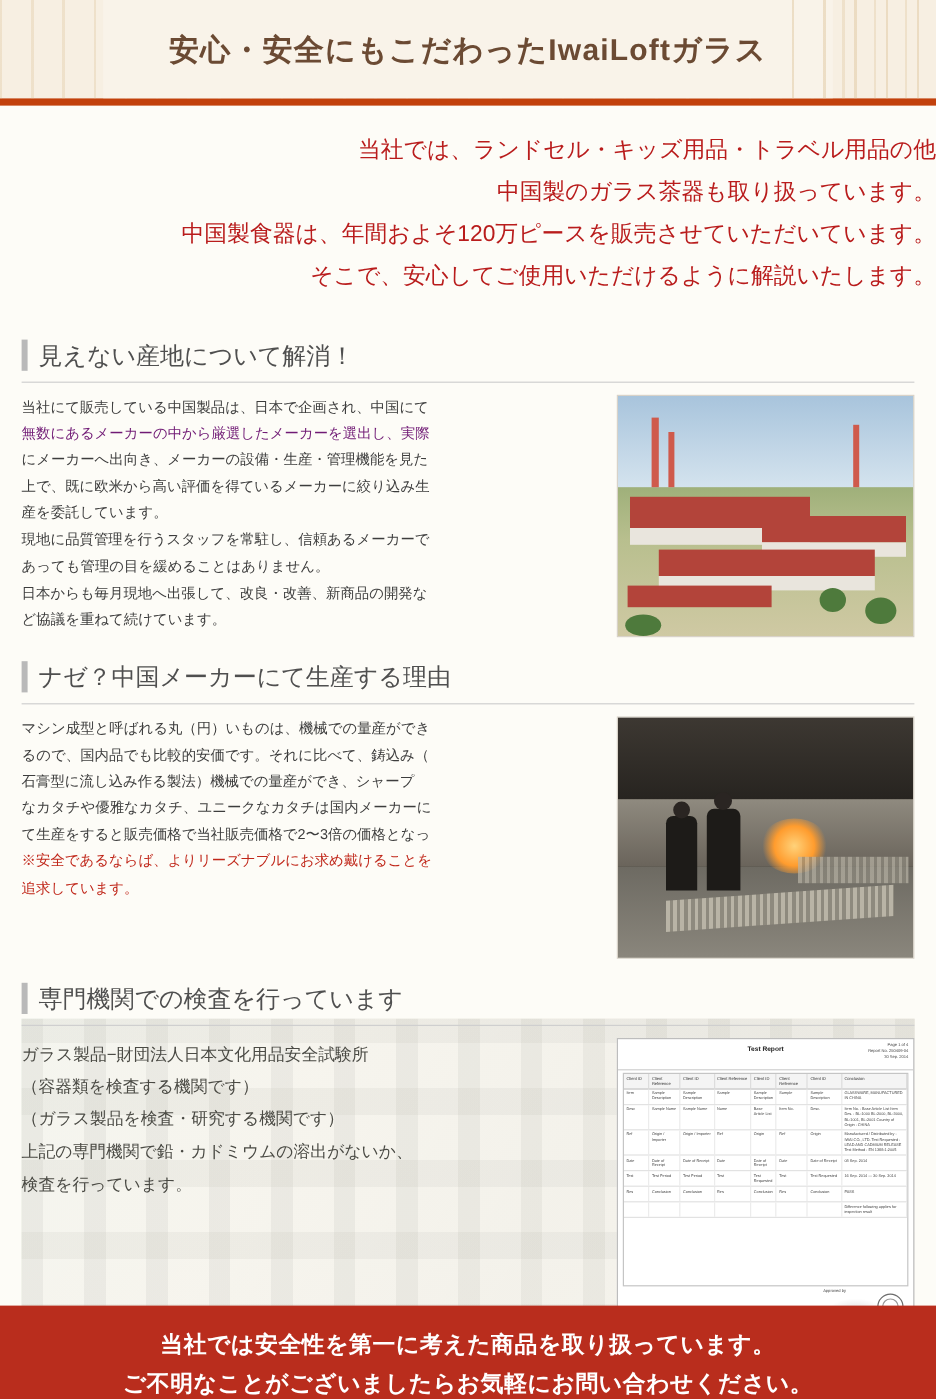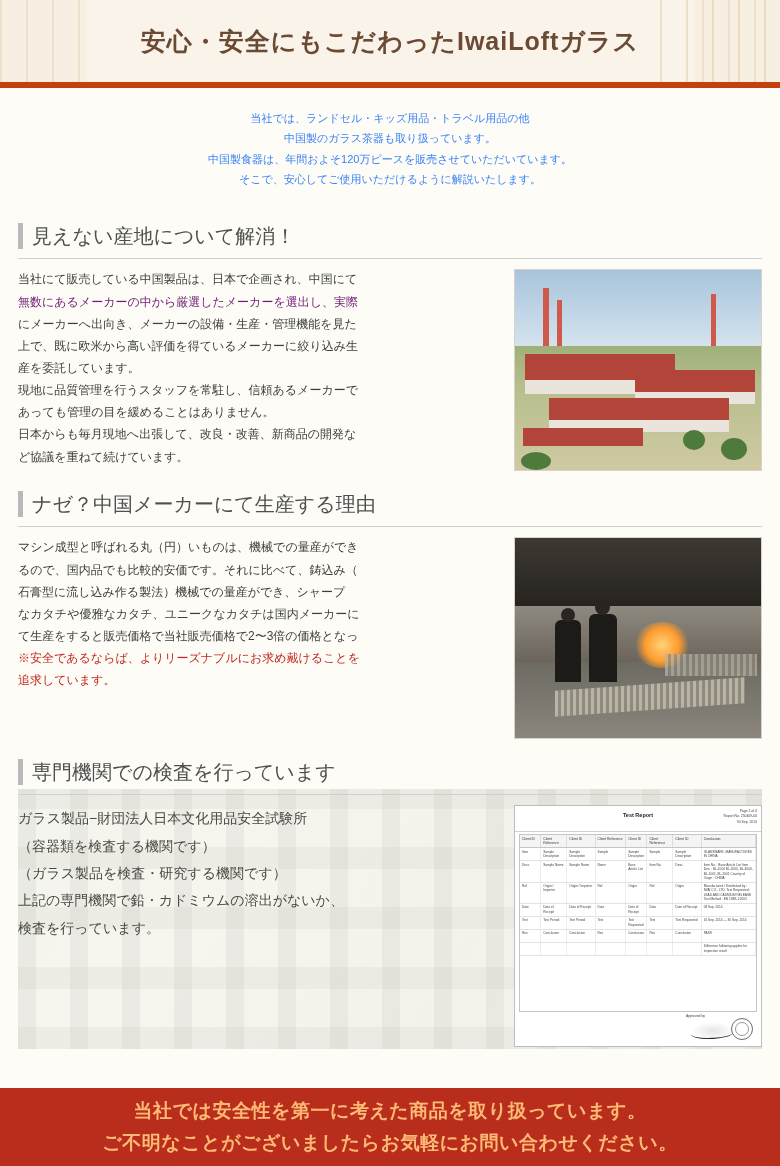--- a/index.html
+++ b/index.html
@@ -53,23 +53,23 @@
     display: flex; align-items: center; justify-content: center;
     font-size: 25px;
     font-weight: bold;
     color: #6b4a33;
     letter-spacing: 1px;
   }
 
   
   .intro {
     padding: 20px 0 14px 0;
-    text-align: center;
-    color: #3b82f6;
-    font-size: 11px;
+    text-align: right;
+    color: #b91c1c;
+    font-size: 19px;
     line-height: 1.85;
   }
   .intro p { white-space: nowrap; }
 
   
   .section { padding: 0 18px; }
   .sec-head {
     position: relative;
     margin: 14px 0 10px 0;
     padding: 6px 0 8px 14px;
@@ -202,22 +202,22 @@
   .rep-stamp::after { content:""; position:absolute; left:3px; top:3px; right:3px; bottom:3px;
     border:1px solid #9a9a9a; border-radius:50%; }
 
   
   .bottom-banner {
     position: absolute;
     left: 0; right: 0; bottom: 0;
     height: 78px;
     background: #b92d1d;
     display: flex; flex-direction: column;
-    align-items: center; justify-content: center;
-    color: #fdba74;
+    align-items: center; justify-content: flex-end;
+    color: #ffffff;
     gap: 6px;
   }
   .bottom-banner div { font-size: 19px; font-weight: bold; letter-spacing: .5px; }
 </style>
 </head>
 <body>
 
 <div class="page">
 
   <div class="top-banner">

